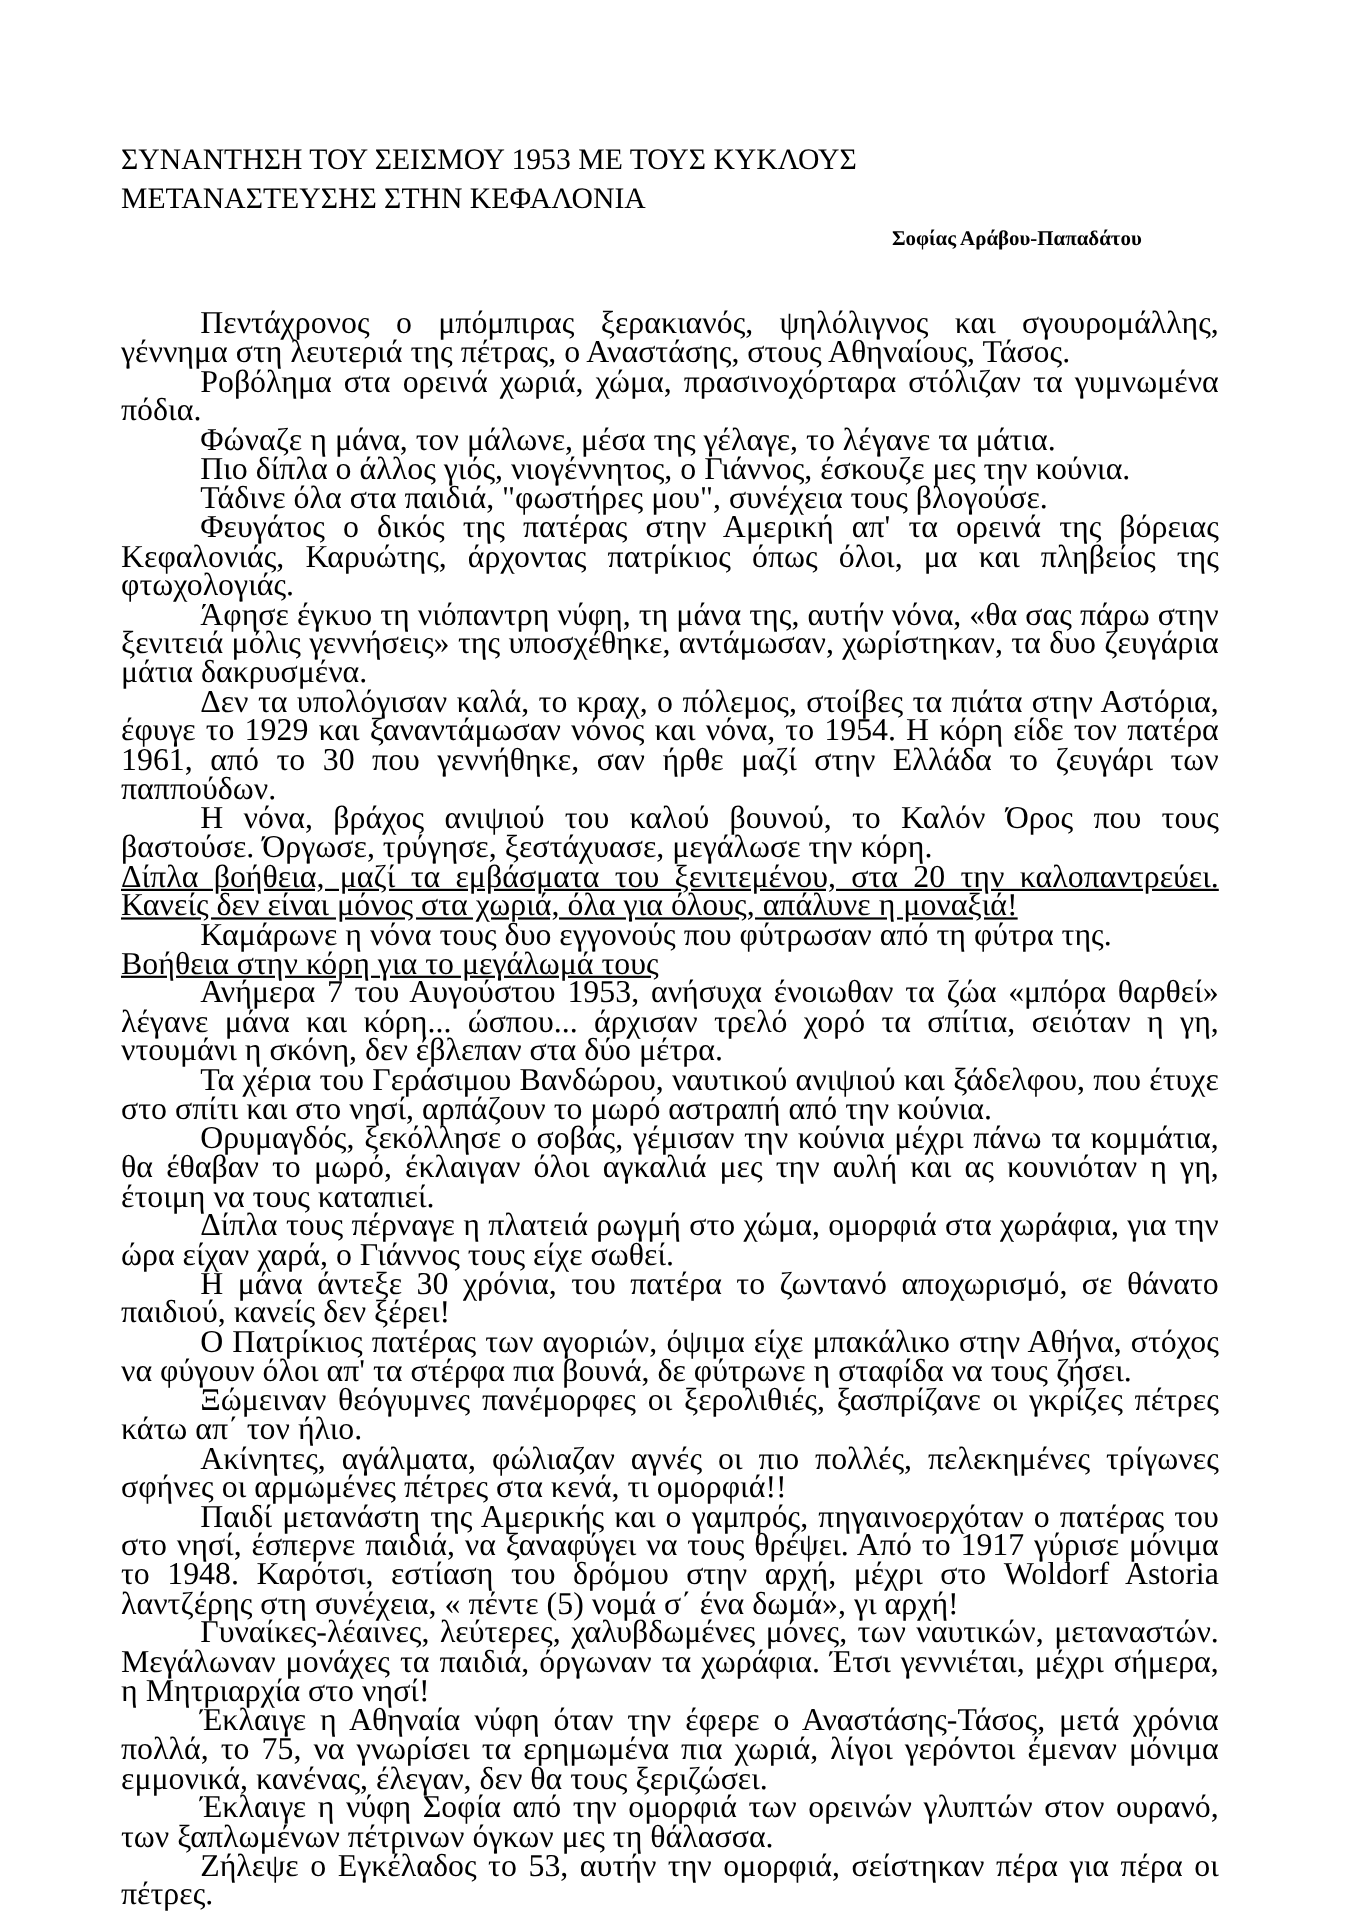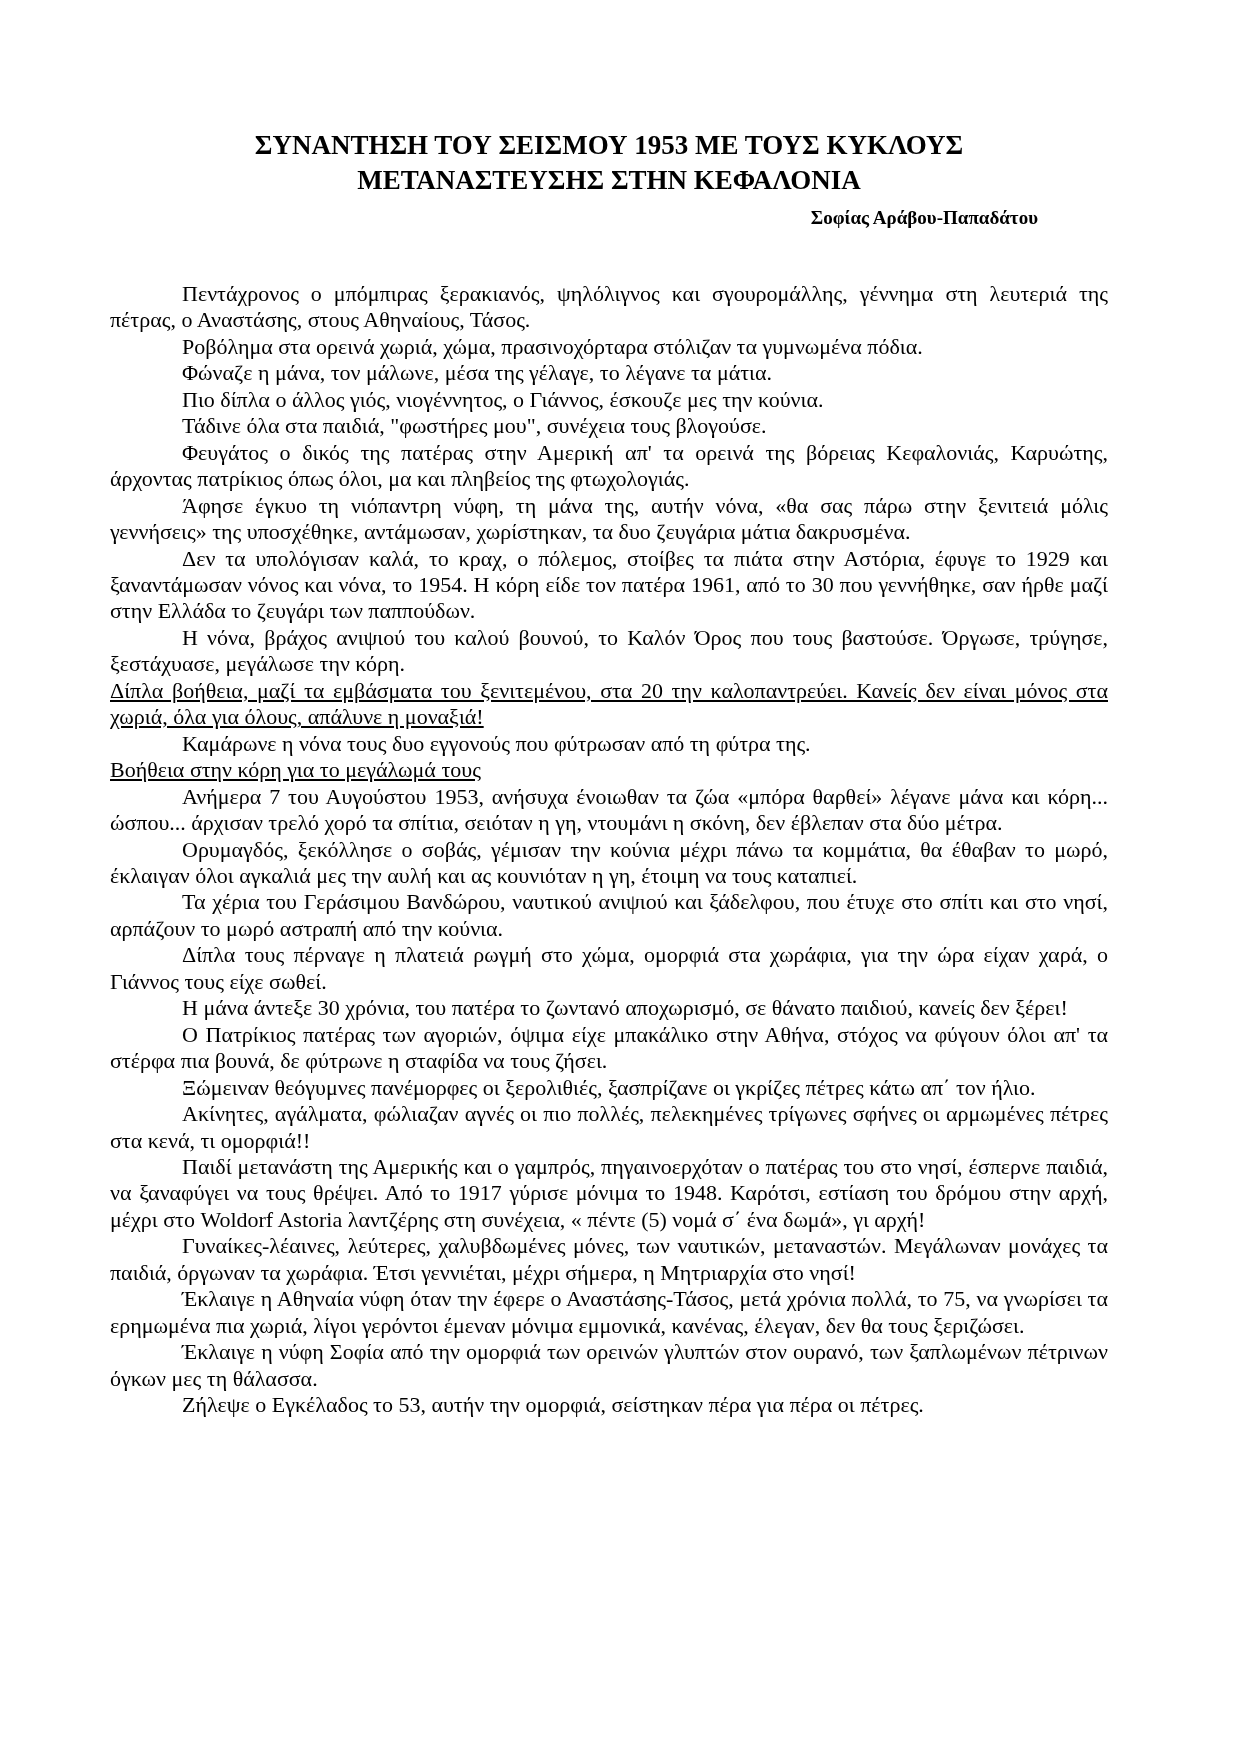--- a/index.html
+++ b/index.html
@@ -13,37 +13,36 @@
     height: 1754px;
     margin: 0 auto;
     background: #ffffff;
     color: #000000;
     font-family: "Liberation Serif", "DejaVu Serif", serif;
     box-sizing: border-box;
     padding: 128px 132px 0 110px;
     overflow: hidden;
   }
   .doc-title {
-    text-align: center;
-    font-weight: bold;
+    font-weight: normal;
     font-size: 27px;
     line-height: 35px;
     letter-spacing: 0px;
   }
   .doc-author {
     text-align: right;
     font-weight: bold;
     font-size: 19px;
     line-height: 27px;
     margin-top: 6px;
     padding-right: 70px;
   }
   .doc-body {
     margin-top: 50px;
-    font-size: 22px;
+    font-size: 29px;
     line-height: 26.45px;
     text-align: justify;
   }
   .doc-body p {
     margin: 0;
     padding: 0;
     text-indent: 72px;
   }
   .doc-body p.noindent {
     text-indent: 0;
@@ -66,22 +65,22 @@
       <p>Πιο δίπλα ο άλλος γιός, νιογέννητος, ο Γιάννος, έσκουζε μες την κούνια.</p>
       <p>Τάδινε όλα στα παιδιά, "φωστήρες μου", συνέχεια τους βλογούσε.</p>
       <p>Φευγάτος ο δικός της πατέρας στην Αμερική απ' τα ορεινά της βόρειας Κεφαλονιάς, Καρυώτης, άρχοντας πατρίκιος όπως όλοι, μα και πληβείος της φτωχολογιάς.</p>
       <p>Άφησε έγκυο τη νιόπαντρη νύφη, τη μάνα της, αυτήν νόνα, «θα σας  πάρω στην ξενιτειά μόλις γεννήσεις» της υποσχέθηκε, αντάμωσαν, χωρίστηκαν, τα δυο ζευγάρια μάτια δακρυσμένα.</p>
       <p>Δεν τα υπολόγισαν καλά, το κραχ, ο πόλεμος, στοίβες τα πιάτα στην Αστόρια, έφυγε το 1929 και ξαναντάμωσαν νόνος και νόνα, το 1954. Η κόρη είδε τον πατέρα 1961, από το 30 που γεννήθηκε, σαν ήρθε μαζί στην Ελλάδα το ζευγάρι των παππούδων.</p>
       <p>Η νόνα, βράχος ανιψιού του καλού βουνού, το Καλόν Όρος που τους βαστούσε. Όργωσε, τρύγησε, ξεστάχυασε,  μεγάλωσε την κόρη.</p>
       <p class="noindent">Δίπλα βοήθεια, μαζί  τα εμβάσματα του ξενιτεμένου, στα 20 την καλοπαντρεύει. Κανείς δεν είναι μόνος στα χωριά, όλα για όλους, απάλυνε η μοναξιά!</p>
       <p>Καμάρωνε η νόνα τους δυο εγγονούς που φύτρωσαν από τη φύτρα της.</p>
       <p class="noindent">Βοήθεια στην κόρη για το μεγάλωμά τους</p>
       <p>Ανήμερα 7 του Αυγούστου 1953, ανήσυχα ένοιωθαν τα ζώα «μπόρα θαρθεί» λέγανε μάνα και κόρη... ώσπου... άρχισαν τρελό χορό τα σπίτια, σειόταν η γη, ντουμάνι η σκόνη, δεν έβλεπαν στα δύο μέτρα.</p>
+      <p>Τα χέρια του Γεράσιμου Βανδώρου, ναυτικού ανιψιού και ξάδελφου, που έτυχε στο σπίτι και στο νησί, αρπάζουν το μωρό αστραπή από την κούνια.</p>
       <p>Ορυμαγδός, ξεκόλλησε ο σοβάς, γέμισαν την κούνια  μέχρι πάνω τα κομμάτια, θα έθαβαν το μωρό, έκλαιγαν όλοι αγκαλιά μες την αυλή και ας κουνιόταν η γη, έτοιμη να τους καταπιεί.</p>
-      <p>Τα χέρια του Γεράσιμου Βανδώρου, ναυτικού ανιψιού και ξάδελφου, που έτυχε στο σπίτι και στο νησί, αρπάζουν το μωρό αστραπή από την κούνια.</p>
       <p>Δίπλα τους πέρναγε η πλατειά ρωγμή στο χώμα, ομορφιά  στα χωράφια, για την ώρα είχαν χαρά, ο Γιάννος τους είχε σωθεί.</p>
       <p>Η μάνα άντεξε 30 χρόνια, του πατέρα το ζωντανό αποχωρισμό, σε θάνατο  παιδιού, κανείς δεν ξέρει!</p>
       <p>Ο Πατρίκιος πατέρας των αγοριών, όψιμα είχε μπακάλικο στην Αθήνα, στόχος να φύγουν όλοι απ' τα στέρφα πια βουνά, δε φύτρωνε η σταφίδα να τους ζήσει.</p>
       <p>Ξώμειναν θεόγυμνες πανέμορφες οι ξερολιθιές, ξασπρίζανε οι γκρίζες πέτρες κάτω απ΄ τον ήλιο.</p>
       <p>Ακίνητες, αγάλματα, φώλιαζαν αγνές οι πιο πολλές, πελεκημένες τρίγωνες σφήνες οι αρμωμένες πέτρες στα κενά, τι ομορφιά!!</p>
       <p>Παιδί μετανάστη της Αμερικής και ο γαμπρός, πηγαινοερχόταν ο πατέρας του στο νησί, έσπερνε παιδιά, να ξαναφύγει να τους θρέψει. Από το 1917 γύρισε μόνιμα το 1948. Καρότσι, εστίαση του δρόμου στην αρχή, μέχρι στο Woldorf Astoria λαντζέρης στη συνέχεια, « πέντε (5) νομά σ΄ ένα δωμά», γι αρχή!</p>
       <p>Γυναίκες-λέαινες, λεύτερες, χαλυβδωμένες μόνες, των ναυτικών, μεταναστών. Μεγάλωναν μονάχες τα παιδιά, όργωναν τα χωράφια. Έτσι γεννιέται, μέχρι σήμερα, η Μητριαρχία στο νησί!</p>
       <p>Έκλαιγε η Αθηναία νύφη όταν την έφερε ο Αναστάσης-Τάσος, μετά χρόνια πολλά, το 75, να γνωρίσει τα ερημωμένα πια χωριά, λίγοι γερόντοι έμεναν μόνιμα εμμονικά, κανένας, έλεγαν, δεν θα τους ξεριζώσει.</p>
       <p>Έκλαιγε η νύφη Σοφία από την ομορφιά των ορεινών γλυπτών στον ουρανό, των ξαπλωμένων πέτρινων όγκων μες τη θάλασσα.</p>
       <p>Ζήλεψε ο Εγκέλαδος το 53, αυτήν την ομορφιά,  σείστηκαν πέρα για πέρα οι πέτρες.</p>

